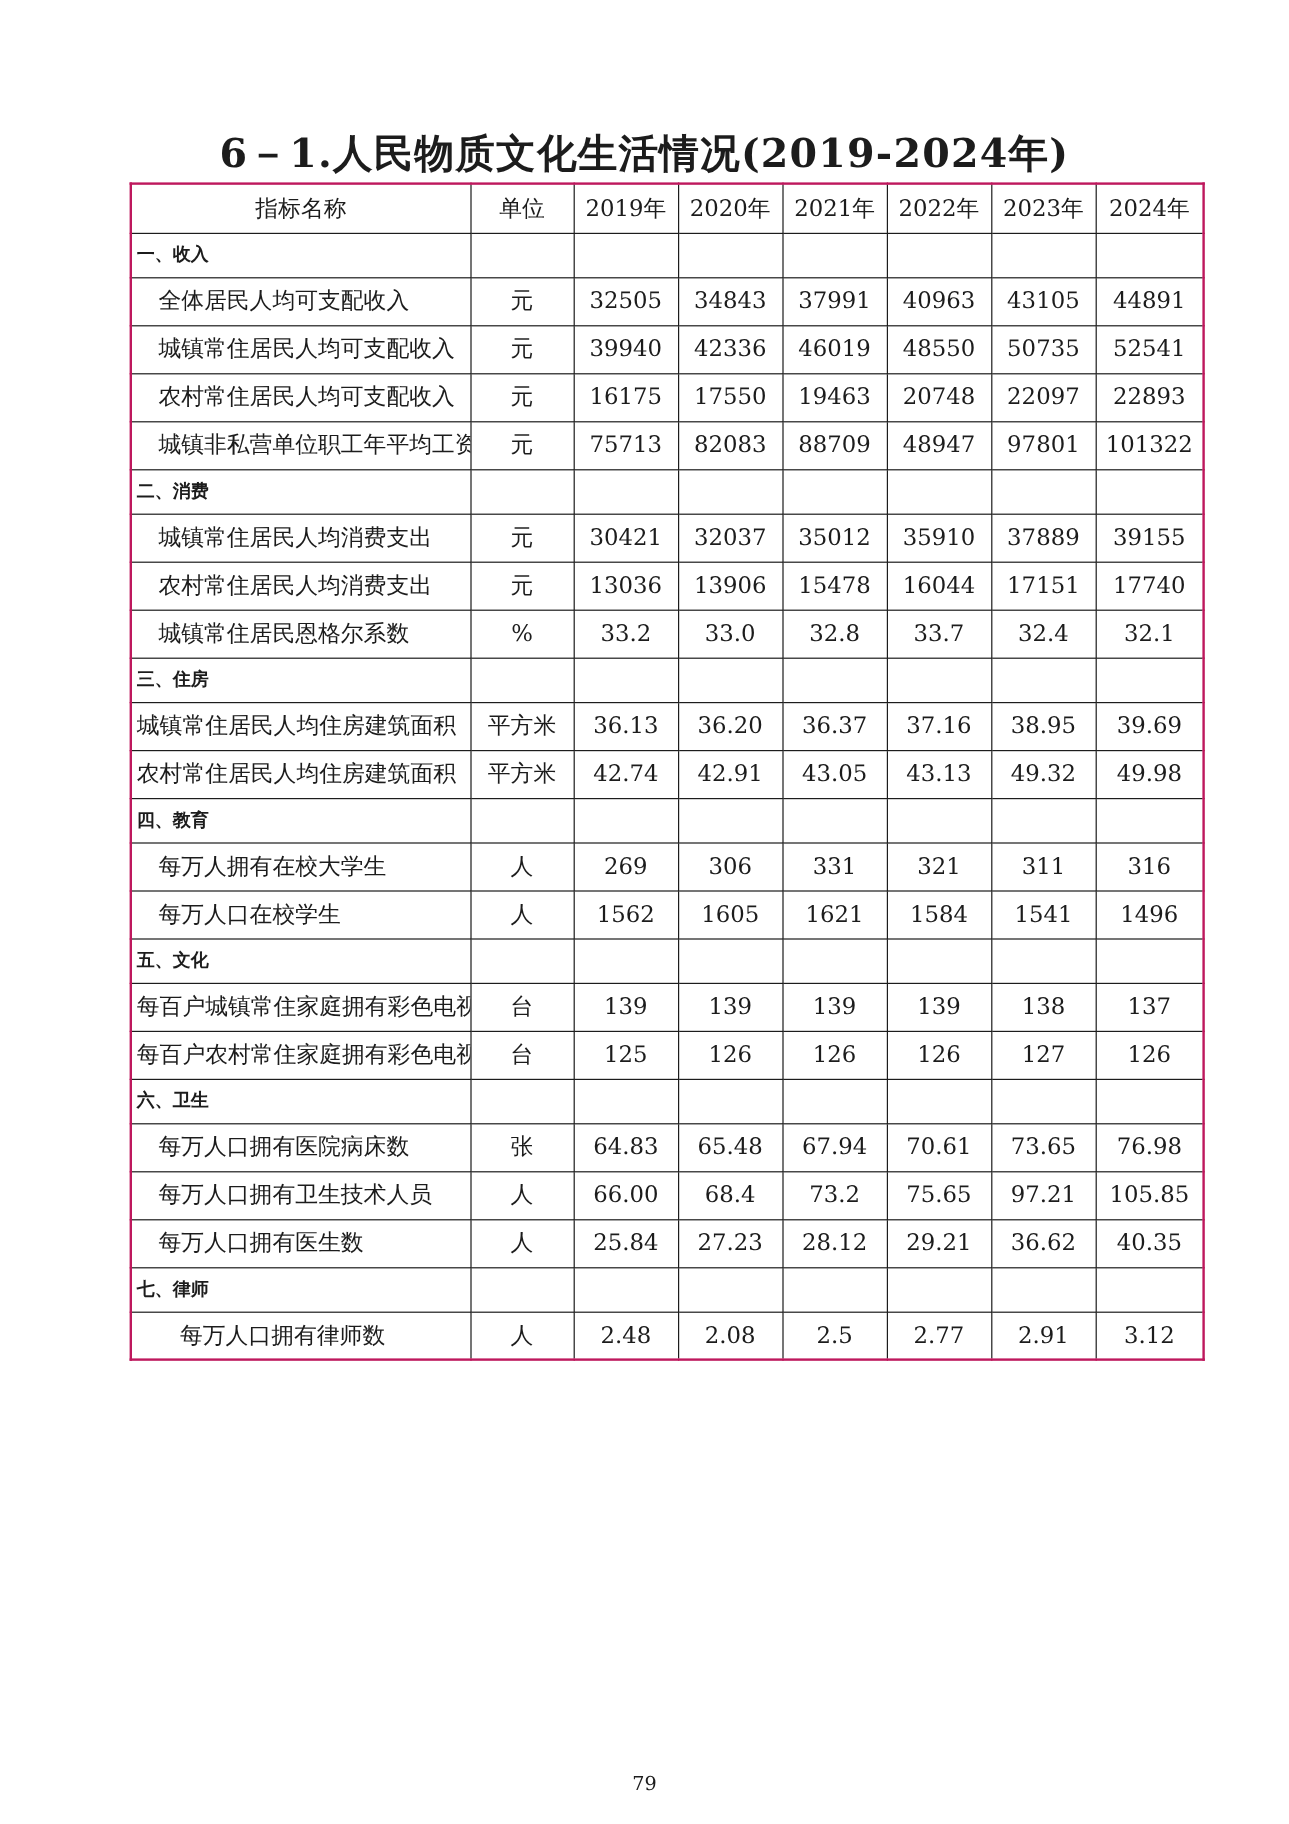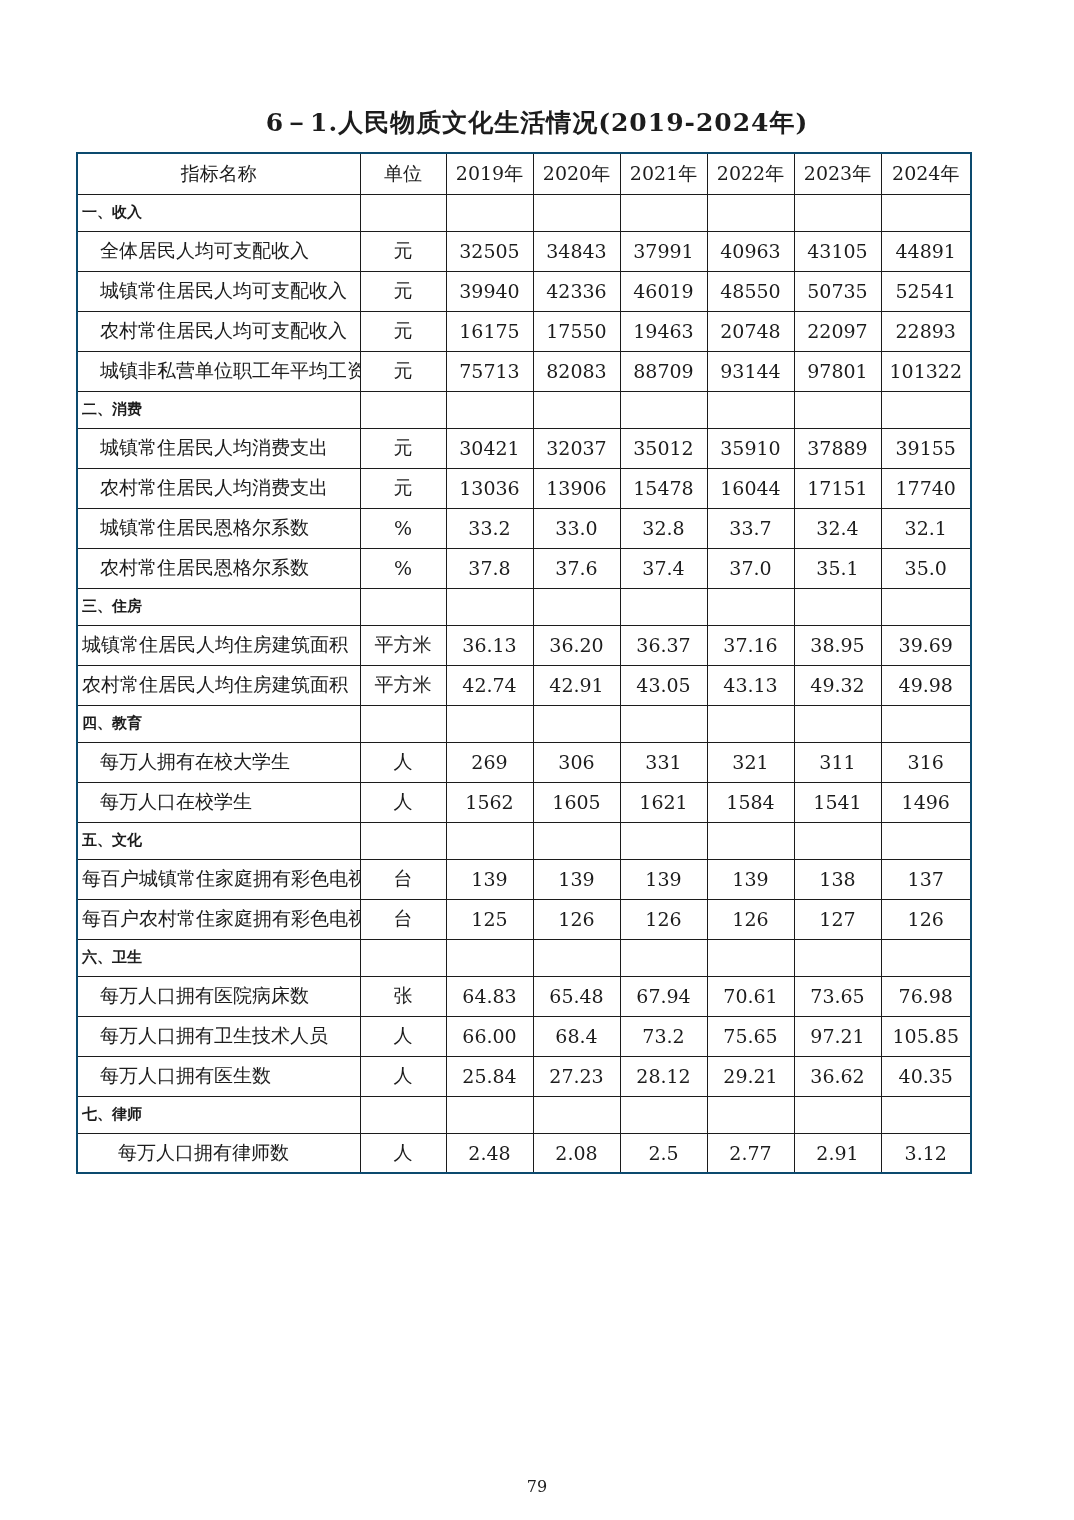--- a/index.html
+++ b/index.html
@@ -17,33 +17,33 @@
     background: #ffffff;
     overflow: hidden;
   }
   .doc-title {
     position: absolute;
     top: 106px;
     left: 90px;
     width: 894px;
     margin: 0;
     text-align: center;
-    font-size: 25px;
+    font-size: 33px;
     font-weight: bold;
     letter-spacing: 1px;
     white-space: nowrap;
   }
   table.stats {
     position: absolute;
     top: 152px;
-    left: 76px;
+    left: 108px;
     width: 894px;
     border-collapse: collapse;
     table-layout: fixed;
-    border: 2px solid #0c4a6e;
+    border: 2px solid #be185d;
   }
   table.stats th,
   table.stats td {
     border: 1.5px solid #1c1c1c;
     font-size: 19px;
     font-weight: normal;
     padding: 0 2px;
     overflow: hidden;
     white-space: nowrap;
   }
@@ -139,21 +139,21 @@
           <td class="value">20748</td>
           <td class="value">22097</td>
           <td class="value">22893</td>
         </tr>
         <tr class="data">
           <td class="label indent-1">城镇非私营单位职工年平均工资</td>
           <td class="unit">元</td>
           <td class="value">75713</td>
           <td class="value">82083</td>
           <td class="value">88709</td>
-          <td class="value">93144</td>
+          <td class="value">48947</td>
           <td class="value">97801</td>
           <td class="value">101322</td>
         </tr>
         <tr class="section">
           <td class="label indent-0">二、消费</td>
           <td class="unit"></td>
           <td class="value"></td>
           <td class="value"></td>
           <td class="value"></td>
           <td class="value"></td>
@@ -183,30 +183,20 @@
         <tr class="data">
           <td class="label indent-1">城镇常住居民恩格尔系数</td>
           <td class="unit">%</td>
           <td class="value">33.2</td>
           <td class="value">33.0</td>
           <td class="value">32.8</td>
           <td class="value">33.7</td>
           <td class="value">32.4</td>
           <td class="value">32.1</td>
         </tr>
-        <tr class="data">
-          <td class="label indent-1">农村常住居民恩格尔系数</td>
-          <td class="unit">%</td>
-          <td class="value">37.8</td>
-          <td class="value">37.6</td>
-          <td class="value">37.4</td>
-          <td class="value">37.0</td>
-          <td class="value">35.1</td>
-          <td class="value">35.0</td>
-        </tr>
         <tr class="section">
           <td class="label indent-0">三、住房</td>
           <td class="unit"></td>
           <td class="value"></td>
           <td class="value"></td>
           <td class="value"></td>
           <td class="value"></td>
           <td class="value"></td>
           <td class="value"></td>
         </tr>

